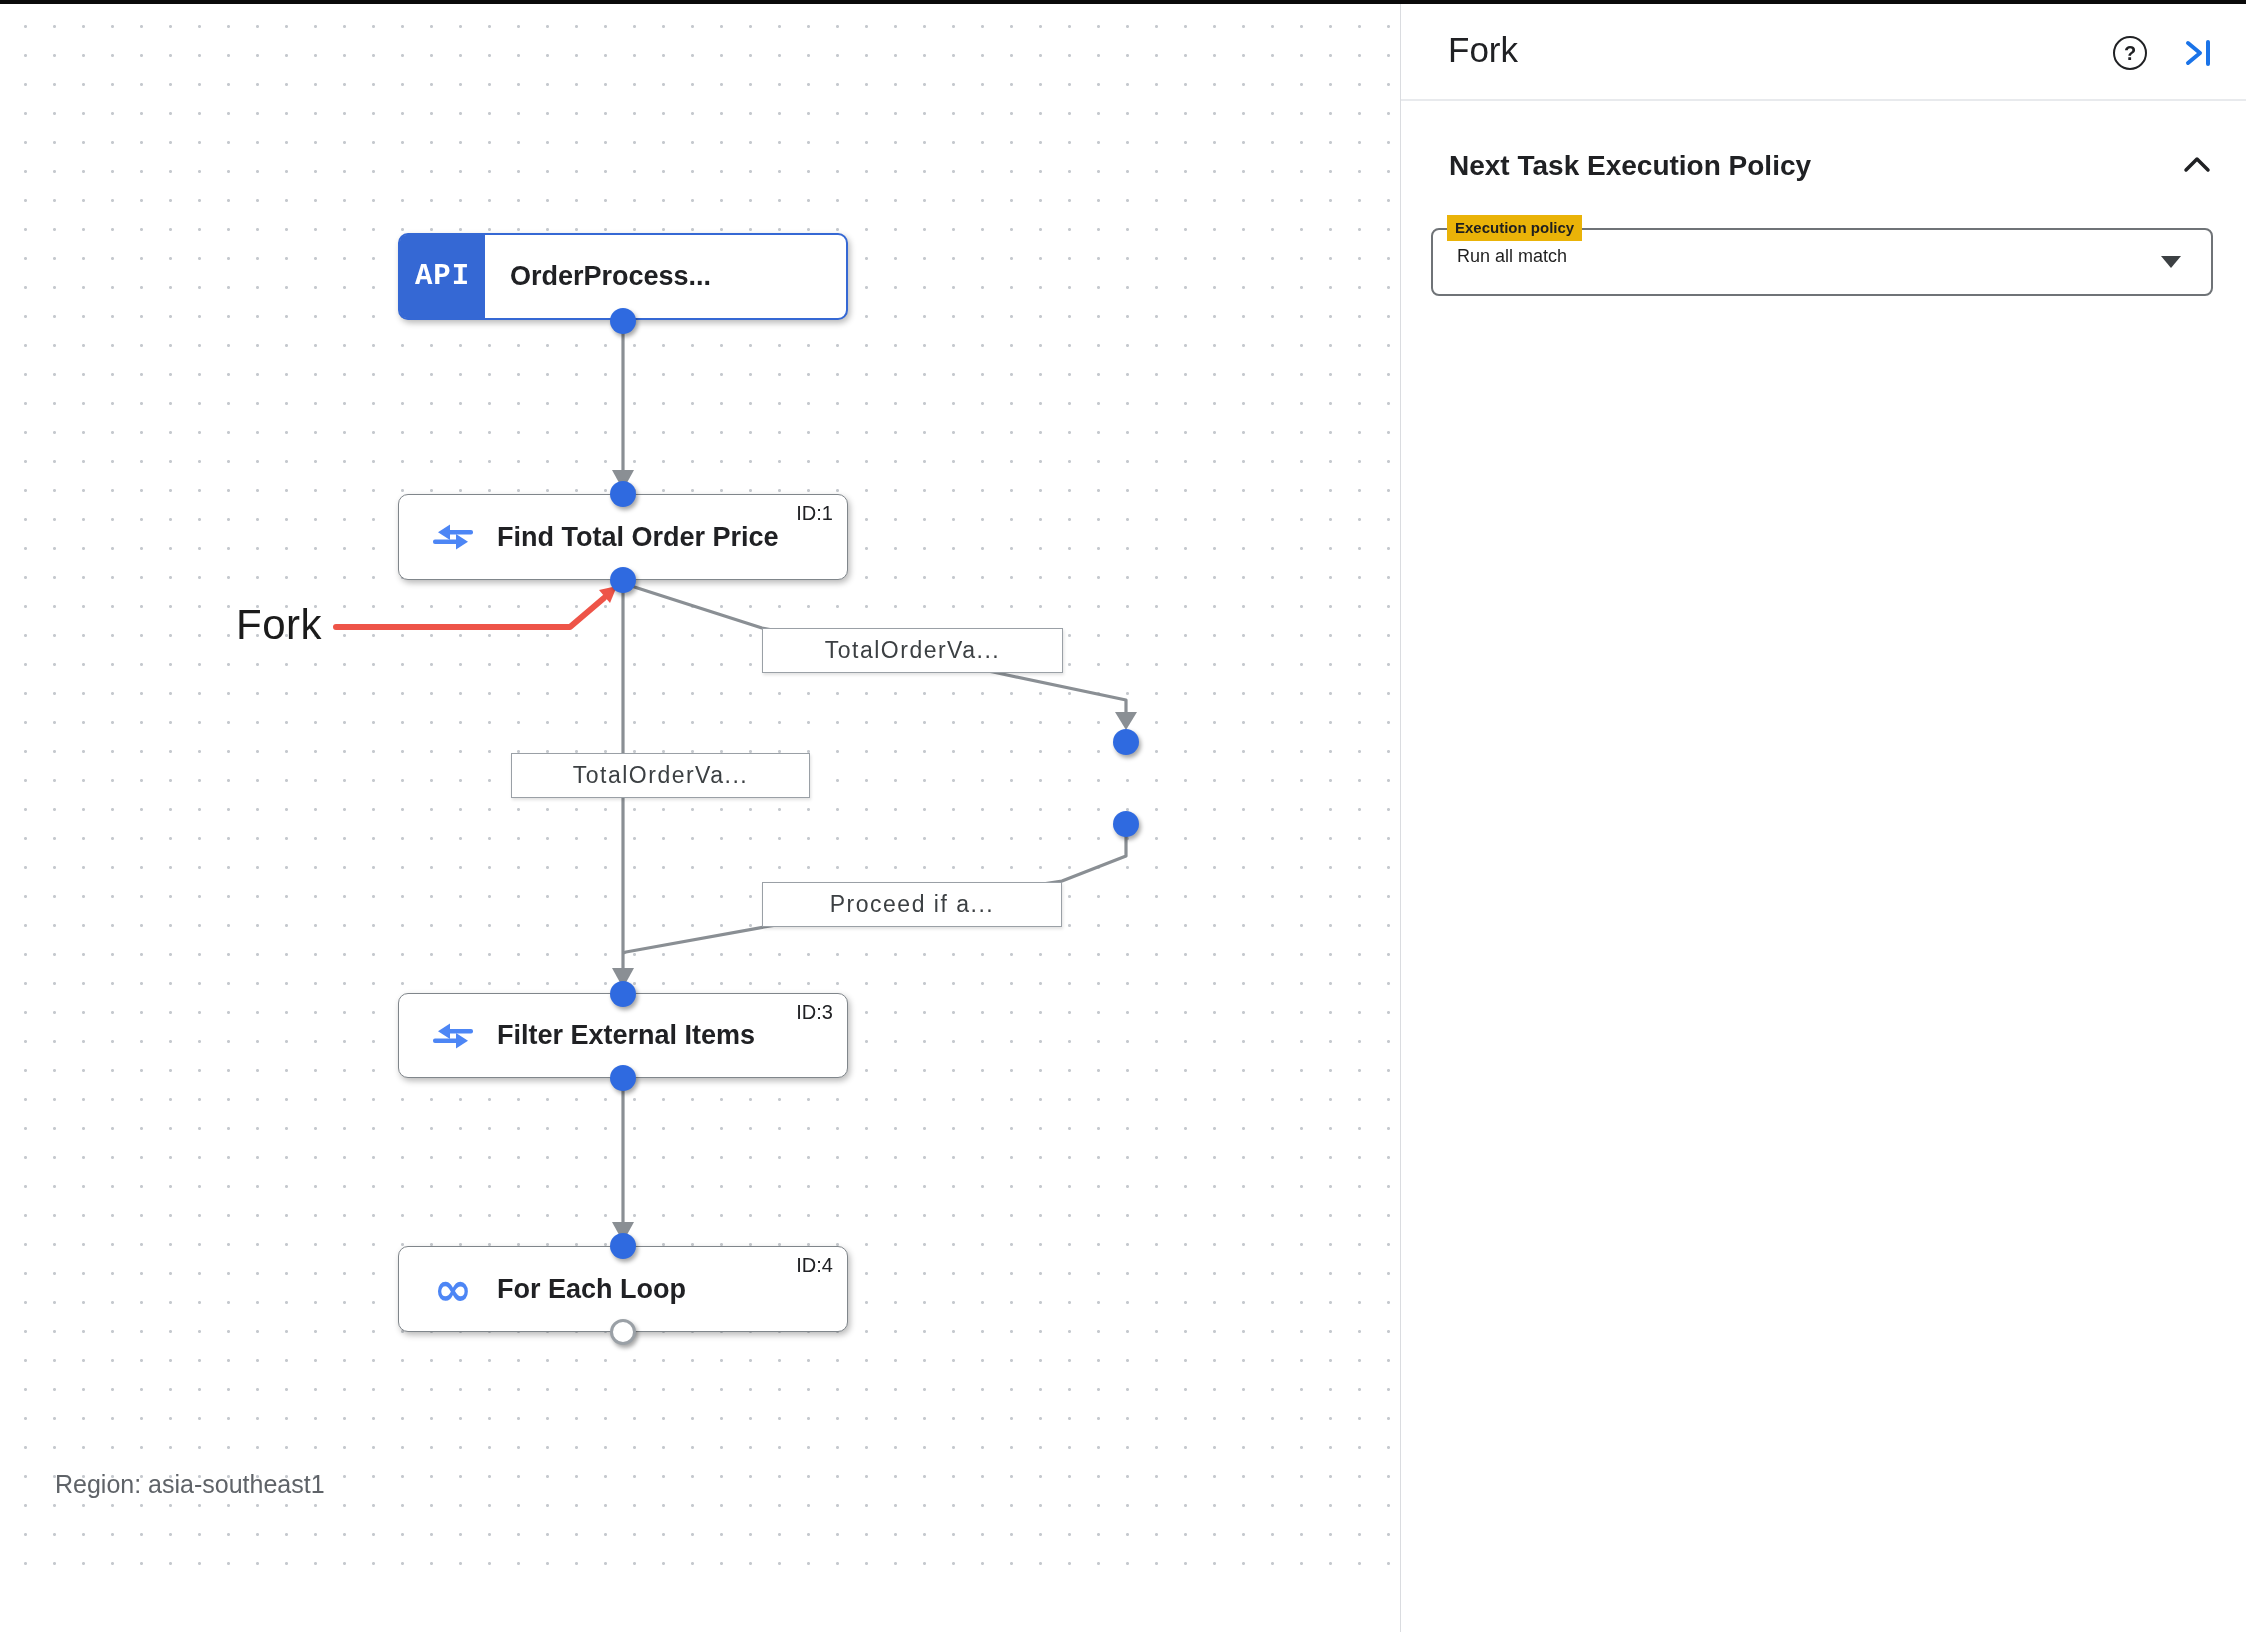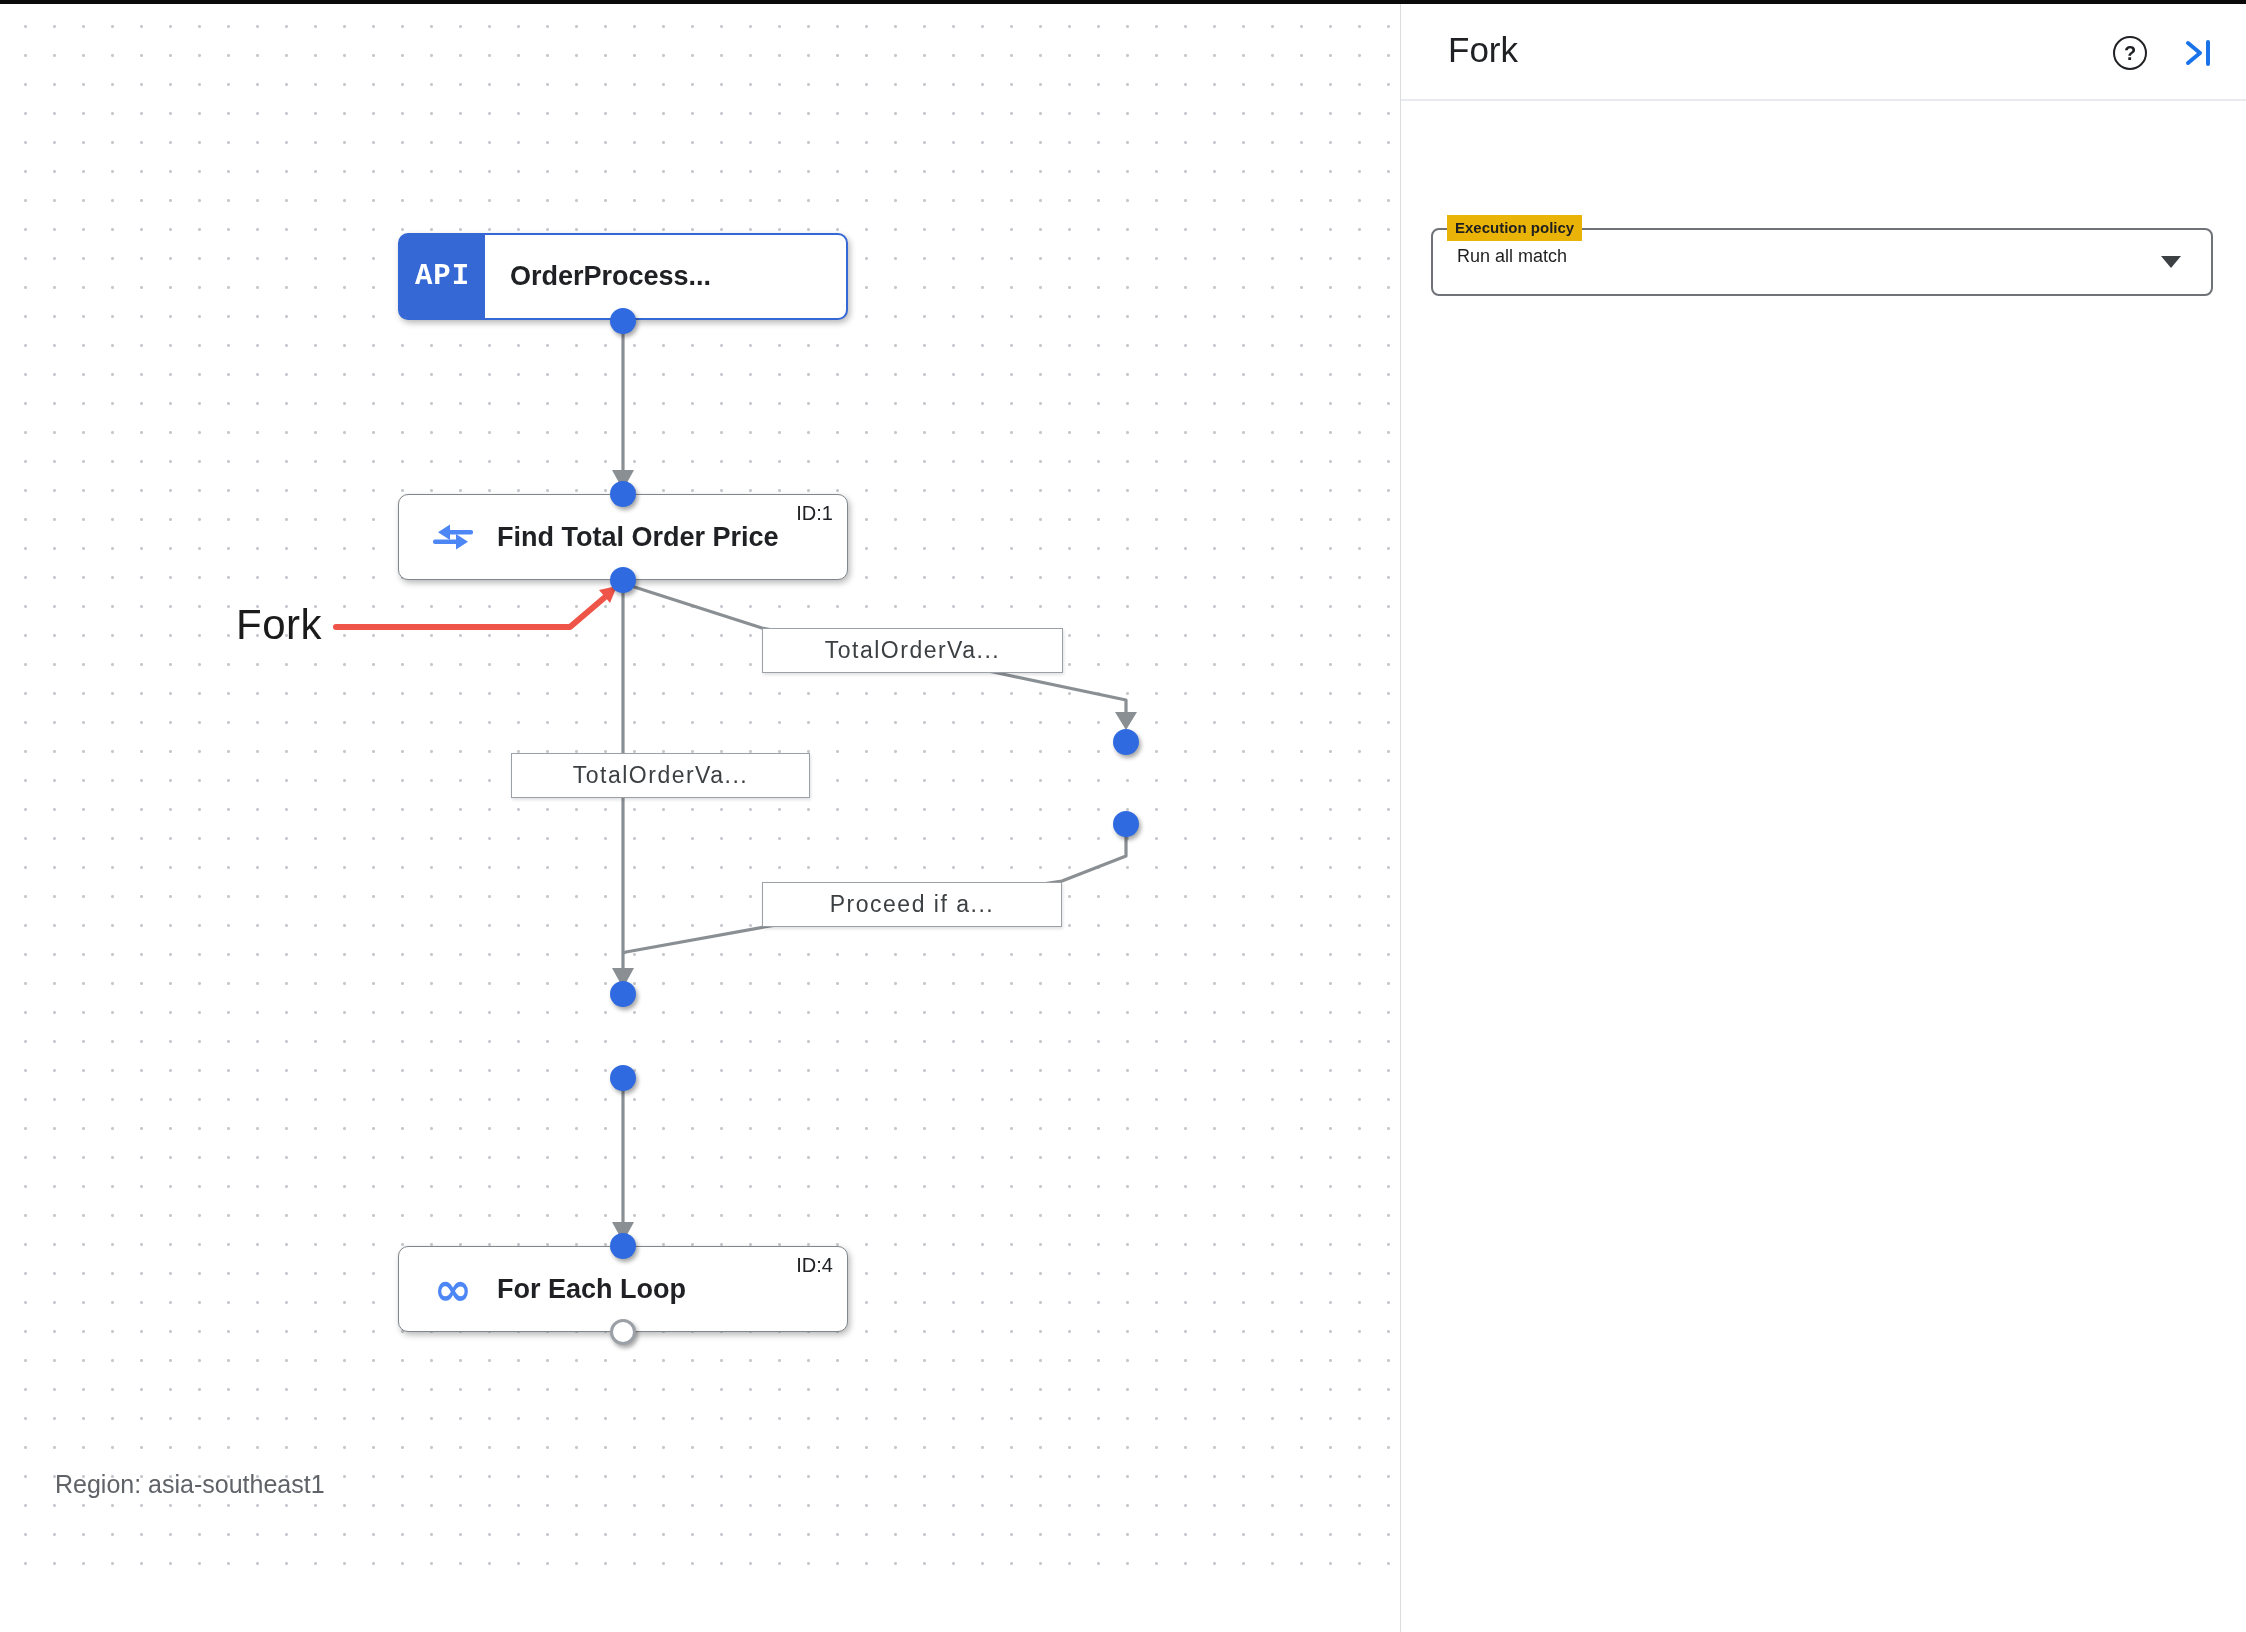--- a/index.html
+++ b/index.html
@@ -117,20 +117,34 @@
               <polygon points="19,3.5 19,19 7,11.2"></polygon>
           <rect x="2" y="18.5" width="25" height="4.5" rx="2"></rect>
               <polygon points="25,13 25,28.5 37,20.8"></polygon>
         </g>
           </svg>
       </div>
       <span class="node-title">Find Total Order Price</span>
     </div>
 
 
+    <div class="node" id="node-filter">
+      <span class="node-id">ID:3</span>
+      <div class="icon-box">
+        <svg width="44" height="32" viewBox="0 0 44 32">
+            <g fill="#4d86f5">
+          <rect x="17" y="9" width="25" height="4.5" rx="2"></rect>
+              <polygon points="19,3.5 19,19 7,11.2"></polygon>
+          <rect x="2" y="18.5" width="25" height="4.5" rx="2"></rect>
+              <polygon points="25,13 25,28.5 37,20.8"></polygon>
+        </g>
+          </svg>
+      </div>
+      <span class="node-title">Filter External Items</span>
+    </div>
 
     <div class="node" id="node-foreach">
       <span class="node-id">ID:4</span>
       <div class="icon-box">
         <span class="infinity">∞</span>
       </div>
       <span class="node-title">For Each Loop</span>
     </div>
 
     <div class="edge-label" id="edge-label-right">
@@ -166,19 +180,25 @@
 
     <div id="collapse-btn">
       <svg width="36" height="34" viewBox="0 0 36 34">
         <path d="M7 7 L19 17 L7 27" stroke="#1a73e8" stroke-width="4" fill="none" stroke-linecap="round" stroke-linejoin="round"></path>
         <line x1="27" y1="6" x2="27" y2="28" stroke="#1a73e8" stroke-width="4" stroke-linecap="round"></line>
       </svg>
     </div>
 
     <div id="panel-divider"></div>
 
+    <div id="section-header">
+      <span id="section-heading">Next Task Execution Policy</span>
+      <svg id="section-chevron" width="32" height="20" viewBox="0 0 32 20">
+        <path d="M5 16 L16 5 L27 16" stroke="#202124" stroke-width="3.5" fill="none" stroke-linecap="round" stroke-linejoin="round"></path>
+      </svg>
+    </div>
 
     <div id="exec-field"></div>
     <span id="exec-label">Execution policy</span>
     <span id="exec-value">Run all match</span>
     <div id="exec-caret"></div>
   </div>
 </div>
 
 </body></html>

